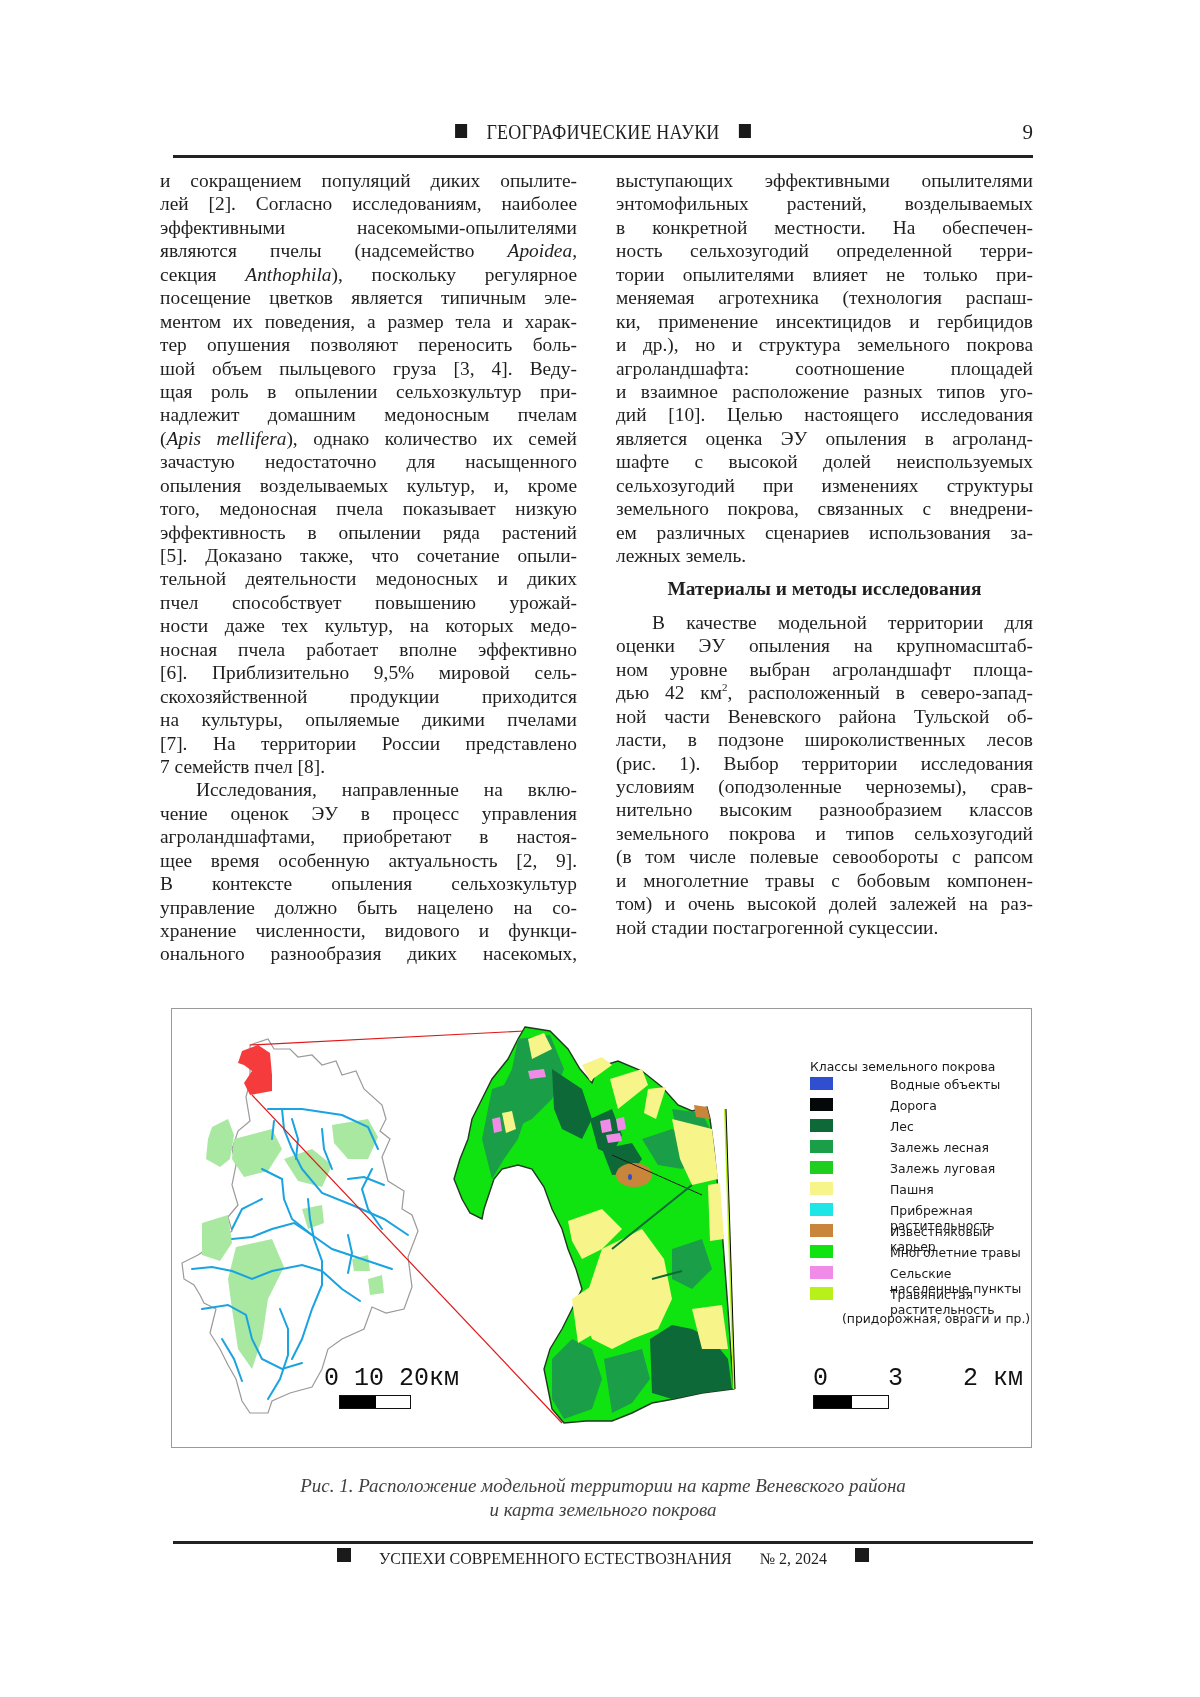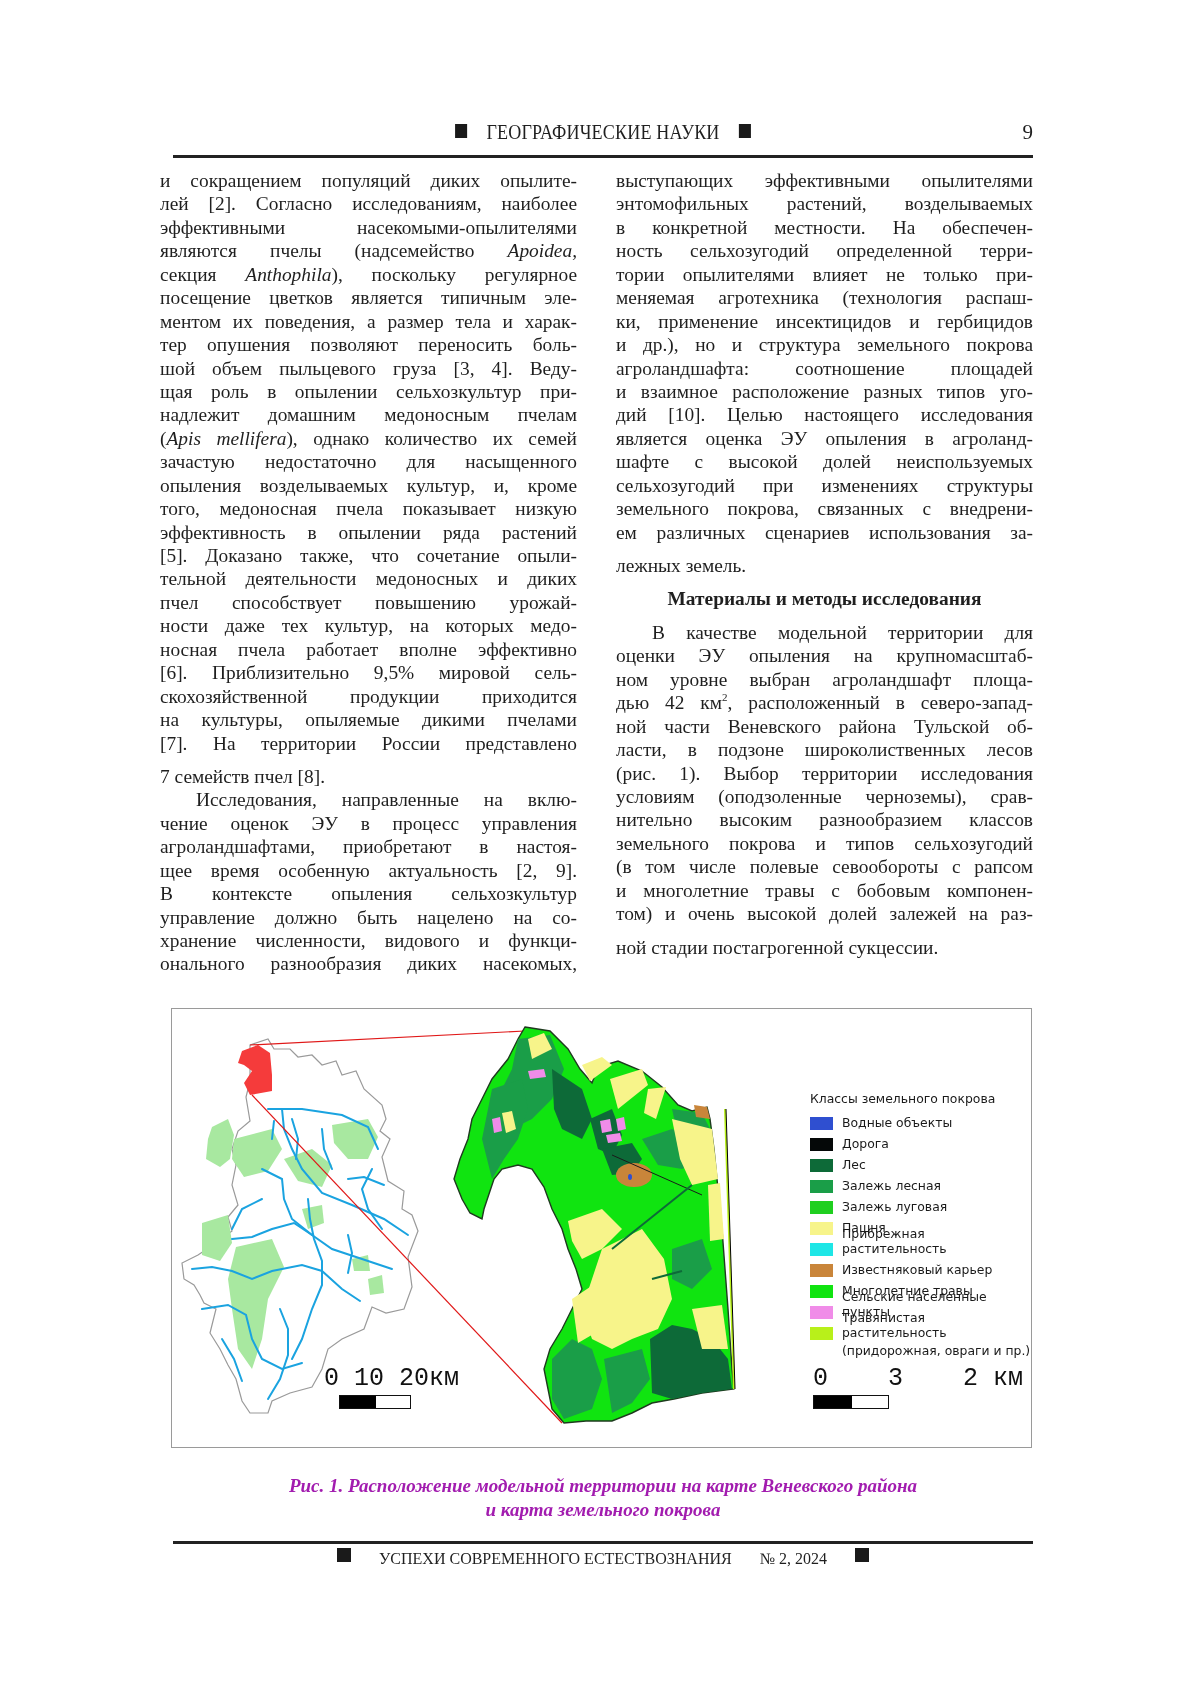--- a/index.html
+++ b/index.html
@@ -13,40 +13,40 @@
      font-size:21px; letter-spacing:0.2px; transform:scaleX(0.86); transform-origin:center; white-space:nowrap; }
   #run-header .sq { display:inline-block; width:14px; height:14px; background:#1a1a1a; vertical-align:1px; margin:0 22px; }
   #run-header .pageno { position:absolute; right:0; top:0; font-size:21px; }
   #header-rule { left:173px; top:155px; width:860px; height:3px; background:#222; }
 
   
   .col { position:absolute; top:169px; width:417px; font-size:19.4px; line-height:23.45px; }
   #col-left { left:160px; }
   #col-right { left:616px; }
   .line { display:block; text-align:justify; text-align-last:justify; white-space:nowrap; height:23.45px; }
-  .line.last { text-align-last:left;margin-top:10px; }
+  .line.last { text-align-last:left; }
   .line.indent { padding-left:36px; }
   .line.heading { text-align:center; text-align-last:center; font-weight:bold; margin:10px 0 10px 0; }
   i { font-style:italic; }
   sup { font-size:11px; vertical-align:8px; line-height:0; }
 
   
   #figure { left:171px; top:1008px; width:861px; height:440px; border:1.5px solid #9a9a9a; background:#fff; box-sizing:border-box; }
   #figure svg { position:absolute; left:0; top:0; }
   #legend { position:absolute; left:638px; top:50px; font-family:"DejaVu Sans","Liberation Sans",sans-serif; font-size:12.4px; color:#1a1a1a; }
-  #legend .title { margin-bottom:3px;margin-top:32px; }
-  #legend .item { height:21px; display:flex; align-items:flex-end; }
+  #legend .title { margin-bottom:3px; }
+  #legend .item { height:21px; display:flex; align-items:flex-start;gap:48px; }
   #legend .sw { width:23px; height:13px; margin-right:9px; flex:none; }
   #legend .note { padding-left:32px; height:21px; display:flex; align-items:center; }
   .scale { position:absolute; font-family:Liberation Mono, monospace; font-size:25px; color:#111; white-space:nowrap; }
   .scalebar { position:absolute; height:14px; border:1.5px solid #111; box-sizing:border-box; background:#fff; }
   .scalebar .blk { position:absolute; left:0; top:0; bottom:0; background:#000; }
 
   
-  #caption { left:173px; top:1474px; width:860px; text-align:center; font-style:italic; font-size:19px; line-height:24px; color:#a21caf;font-weight:bold; }
+  #caption { left:173px; top:1474px; width:860px; text-align:center; font-style:italic; font-size:19px; line-height:24px; color:#404040; }
   #footer-rule { left:173px; top:1541px; width:860px; height:3px; background:#222; }
   #footer { left:173px; top:1548px; width:860px; text-align:center; font-size:16px; white-space:nowrap; }
   #footer .sq { display:inline-block; width:14px; height:14px; background:#1a1a1a; vertical-align:2px; margin:0 28px; }
   #footer .issue { margin-left:28px; }
 </style>
 </head>
 <body>
 
 <div id="run-header" class="abs">
   <div class="center">

